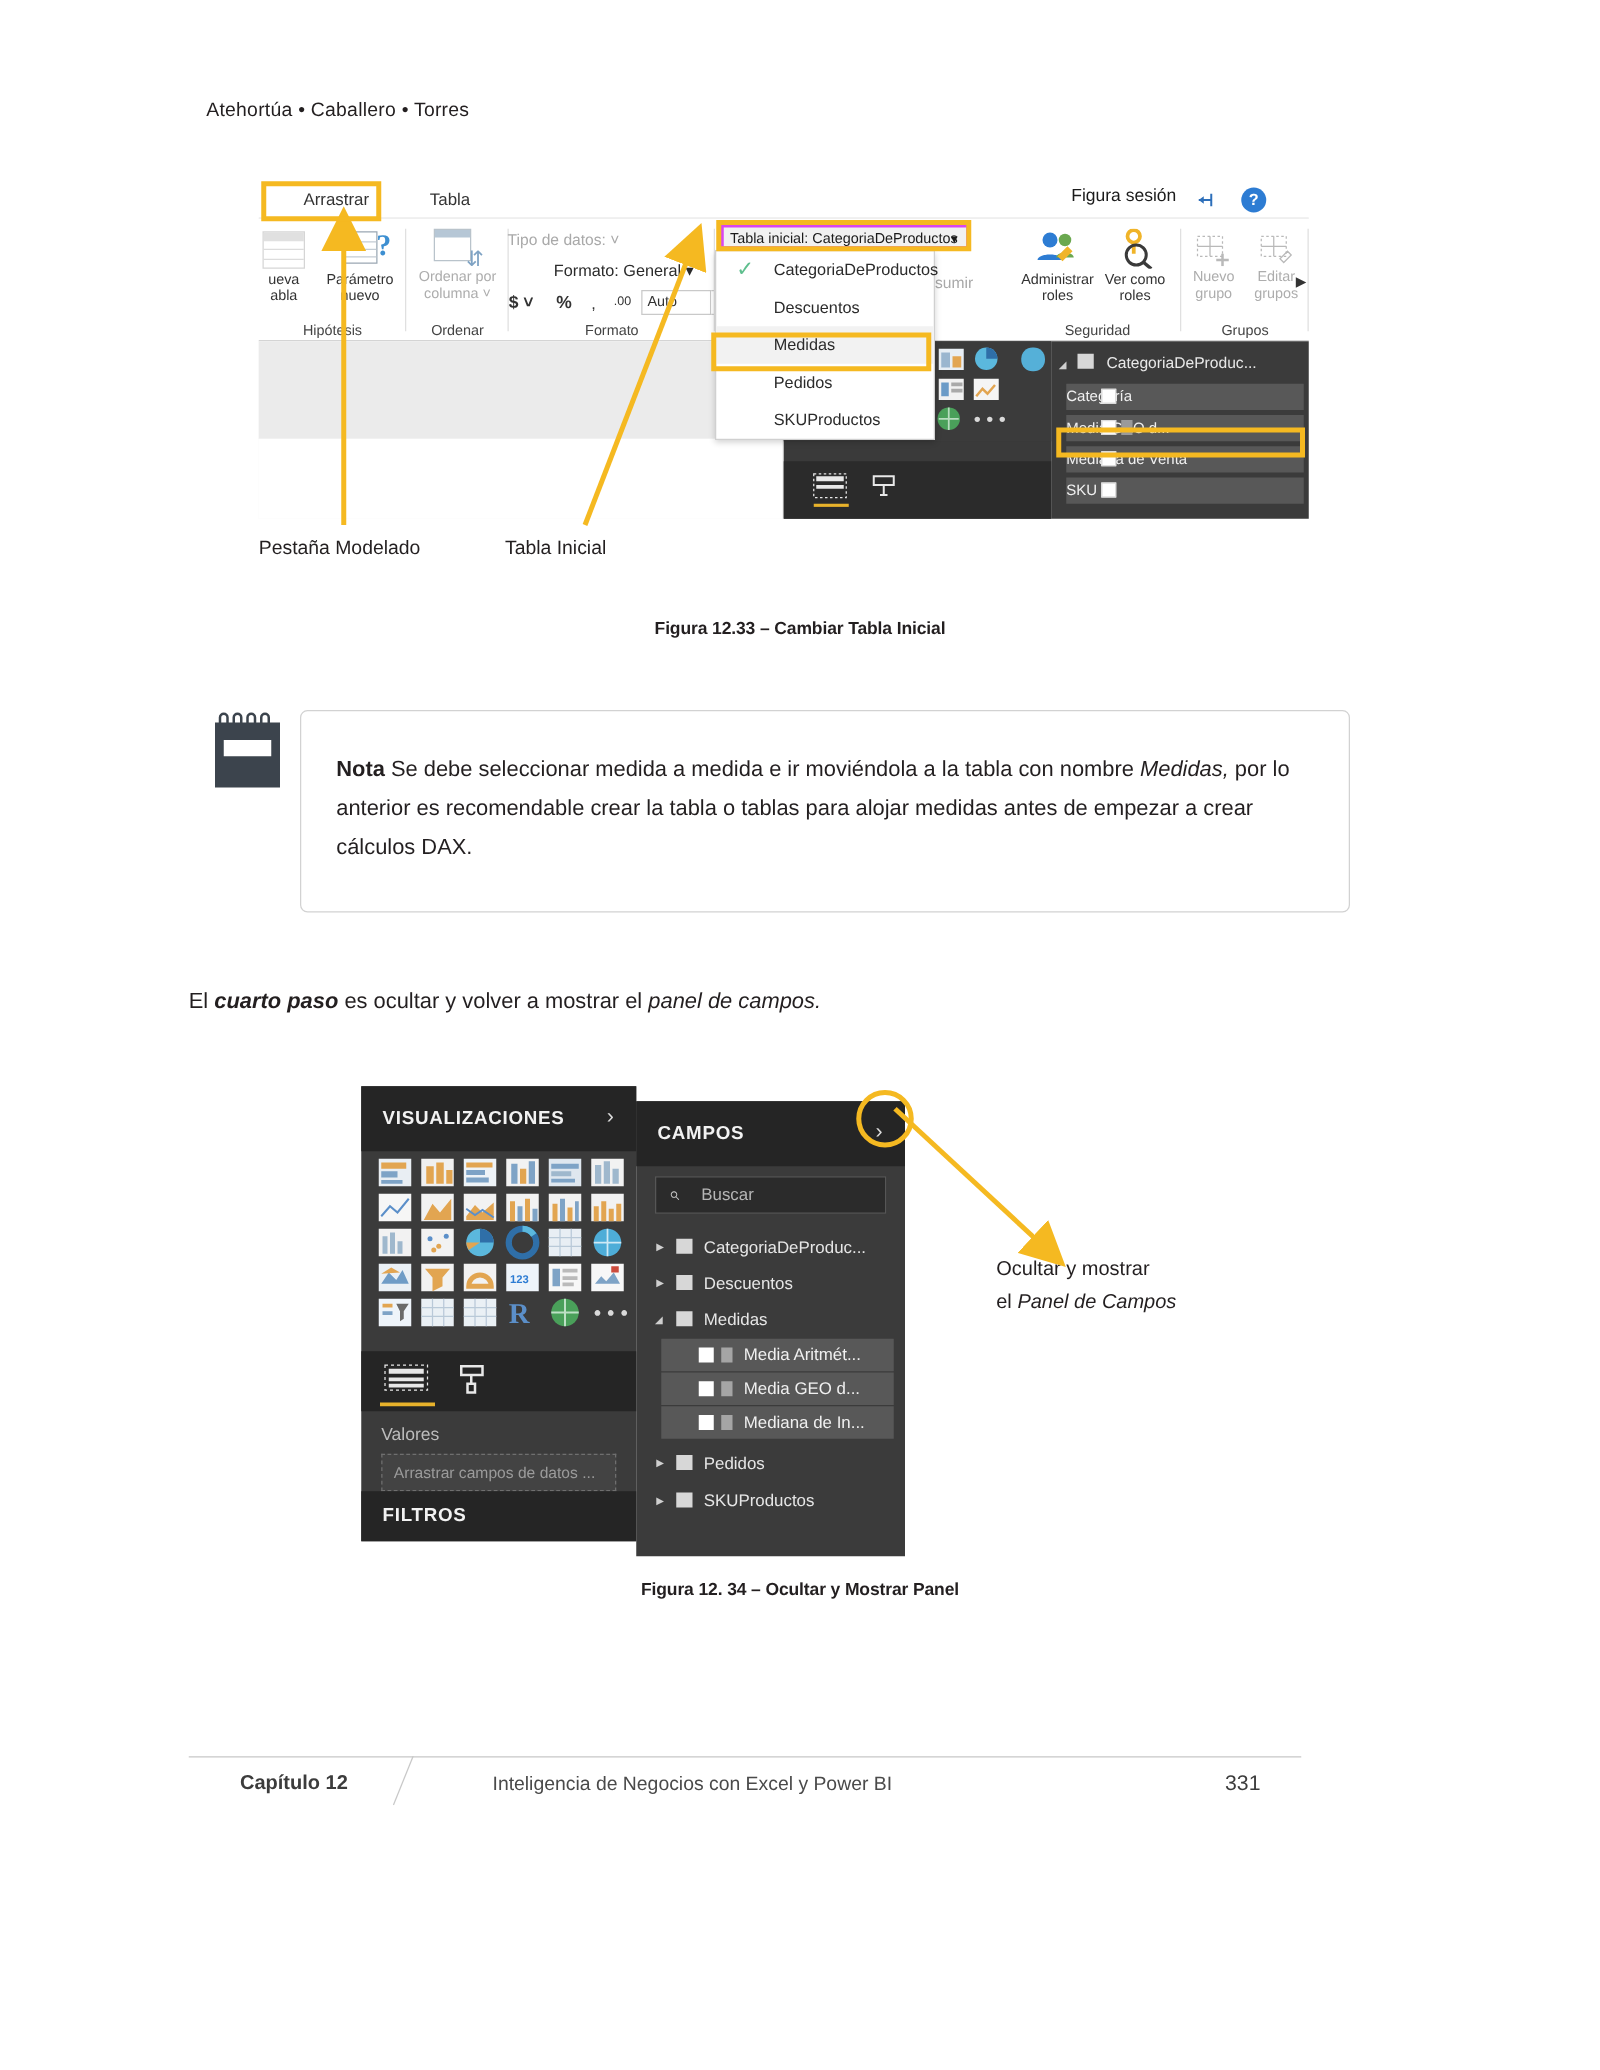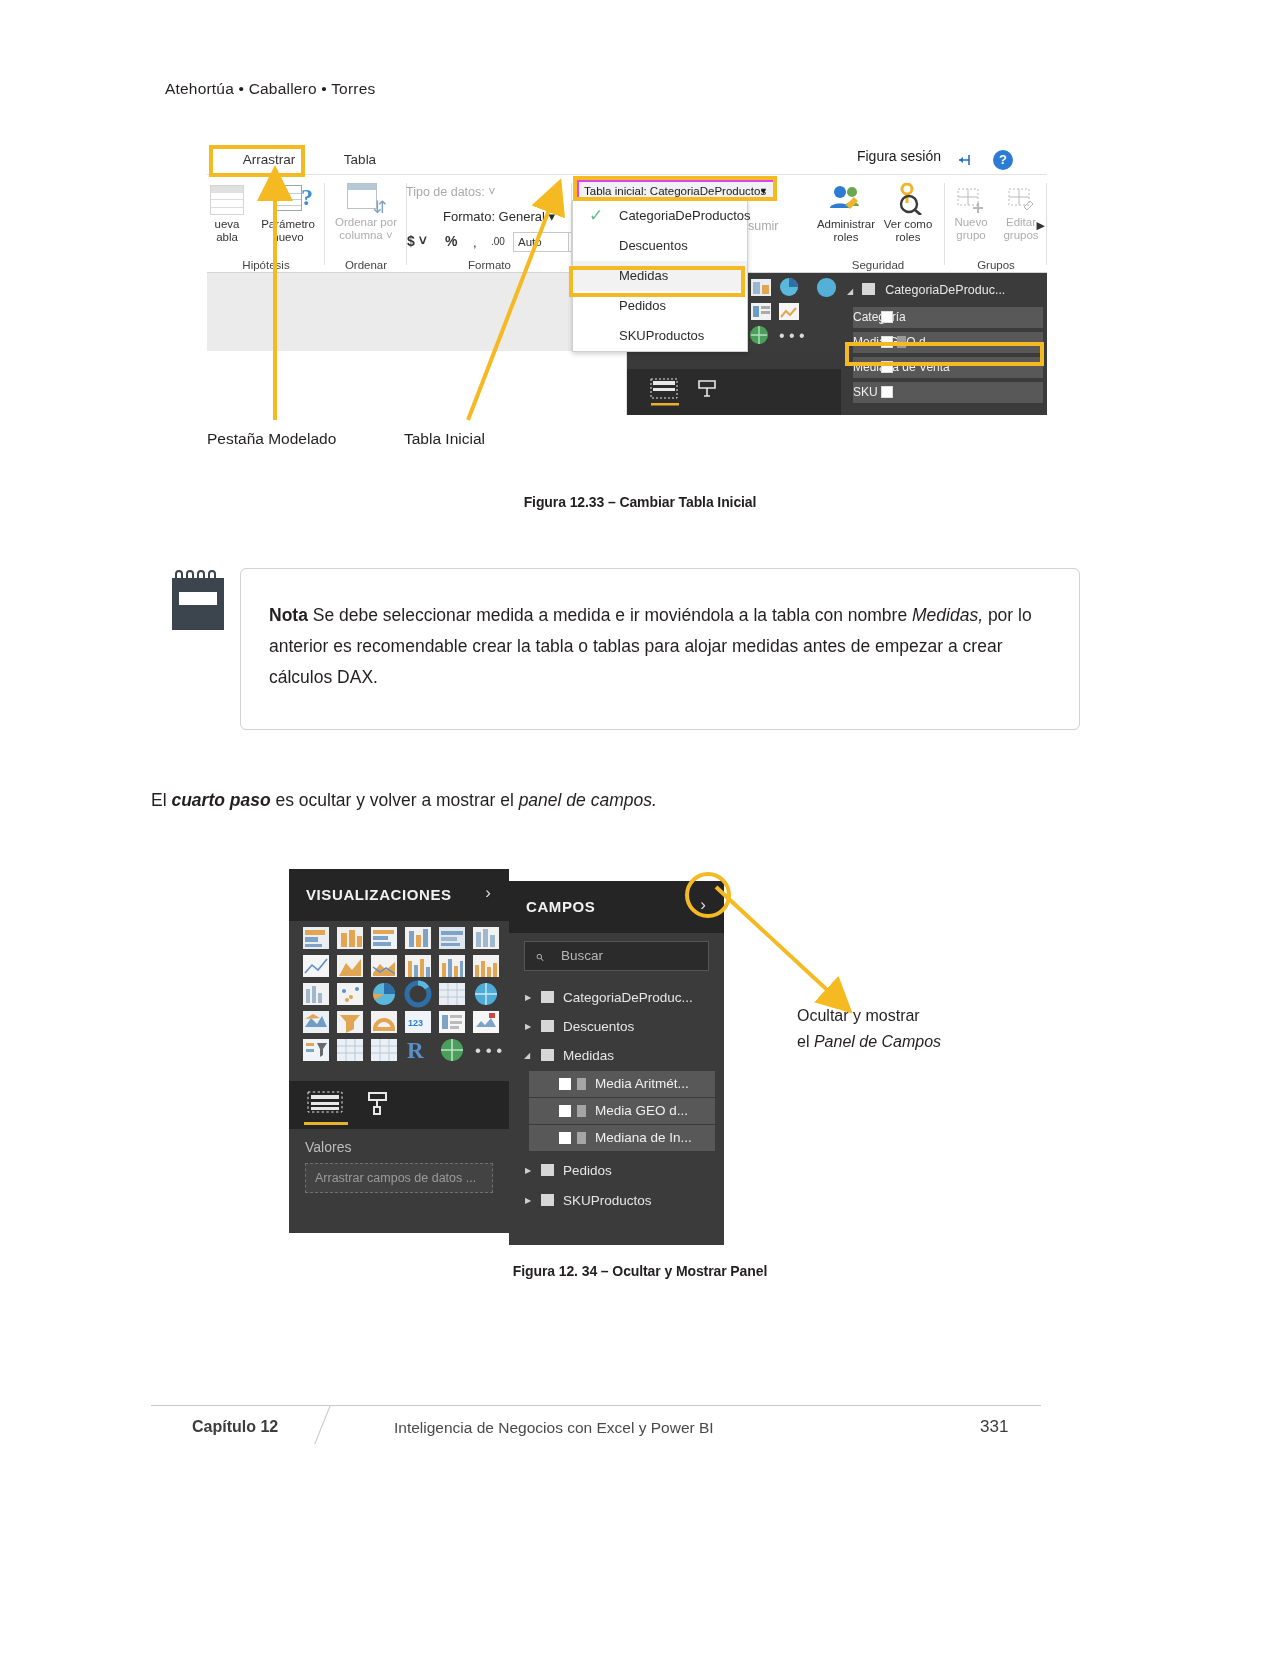--- a/index.html
+++ b/index.html
@@ -695,20 +695,23 @@
       <svg class="t2" viewBox="0 0 26 26">
         <path d="M4 3h17v7H4z" fill="none" stroke="#e8e8e8" stroke-width="2"></path>
         <path d="M12 10v7M9 17h6v7H9z" fill="none" stroke="#e8e8e8" stroke-width="2"></path>
       </svg>
       <div class="ul"></div>
     </div>
 
     <div class="f2-valores">Valores</div>
     <div class="f2-drop">Arrastrar campos de datos ...</div>
 
+    <div class="f2-filtros-bar">
+      <div class="f2-filtros">FILTROS</div>
+    </div>
   </div>
 
   <div class="f2-camp">
     <div class="pane-head">
       <div class="pane-title">CAMPOS</div>
       <div class="pane-chev">›</div>
     </div>
 
     <div class="search-box">
       <span class="mag">⌕</span>

